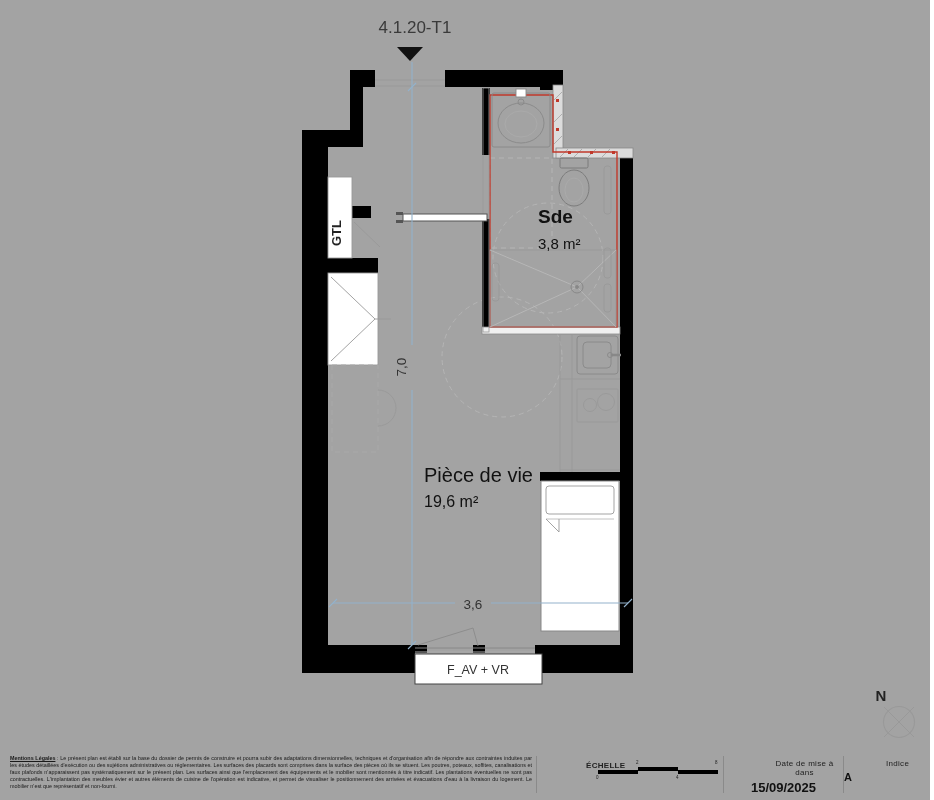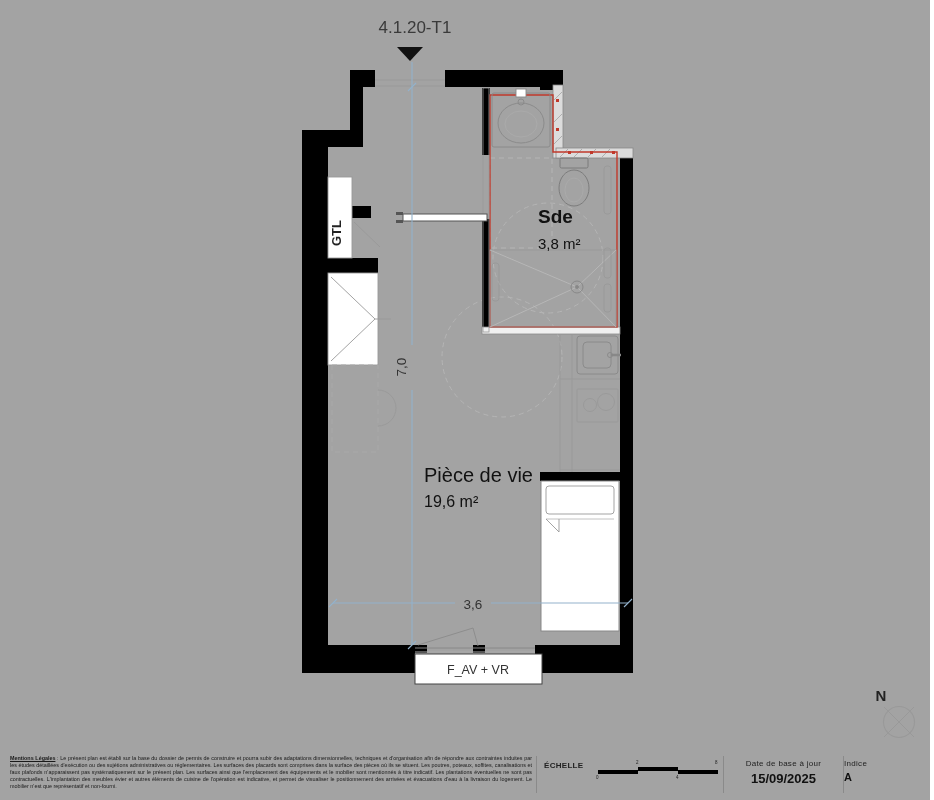--- a/index.html
+++ b/index.html
@@ -5,21 +5,21 @@
   html,body{margin:0;padding:0;background:#fff;}
   #page{position:relative;width:930px;height:800px;background:#a3a3a3;overflow:hidden;
         font-family:"Liberation Sans", sans-serif;color:#222;}
   svg text{font-family:"Liberation Sans", sans-serif;}
   
   #footer{position:absolute;left:0;top:750px;width:934px;height:50px;}
   .legal{position:absolute;left:10px;top:5px;width:522px;font-size:5.4px;line-height:7px;
          text-align:justify;color:#1a1a1a;}
   .legal .lead{font-weight:bold;text-decoration:underline;}
   .vdiv{position:absolute;top:6px;height:37px;width:0;border-left:1px solid #8a8a8a;}
-  .cell-label{font-size:8px;color:#222;letter-spacing:.3px;}
+  .cell-label{font-size:8px;color:#222;letter-spacing:.3px;margin-left:42px;}
   .cell-value{font-weight:bold;color:#111;}
   #echelle-label{position:absolute;left:544px;top:11px;font-weight:bold;}
   #scalebar{position:absolute;left:598px;top:16px;width:120px;height:14px;}
   #scalebar .seg{position:absolute;height:4px;background:#000;}
   #scalebar .num{position:absolute;font-size:4.5px;color:#222;}
   #date-cell{position:absolute;left:724px;top:9px;width:119px;text-align:center;}
   #date-cell .cell-value{font-size:13px;margin-top:3px;}
   #indice-cell{position:absolute;left:844px;top:9px;width:90px;text-align:left;}
   #indice-cell .cell-value{font-size:11px;margin-top:3px;}
 </style>
@@ -242,21 +242,21 @@
     <div class="seg" style="left:0;top:4px;width:40px"></div>
     <div class="seg" style="left:40px;top:1px;width:40px"></div>
     <div class="seg" style="left:80px;top:4px;width:40px"></div>
     <span class="num" style="left:-2px;top:9px">0</span>
     <span class="num" style="left:38px;top:-6px">2</span>
     <span class="num" style="left:78px;top:9px">4</span>
     <span class="num" style="left:117px;top:-6px">8</span>
   </div>
 
   <div id="date-cell">
-    <div class="cell-label">Date de base à jour</div>
+    <div class="cell-label">Date de mise à dans</div>
     <div class="cell-value">15/09/2025</div>
   </div>
 
   <div id="indice-cell">
     <div class="cell-label">Indice</div>
     <div class="cell-value">A</div>
   </div>
 </div>
 
 </div>

